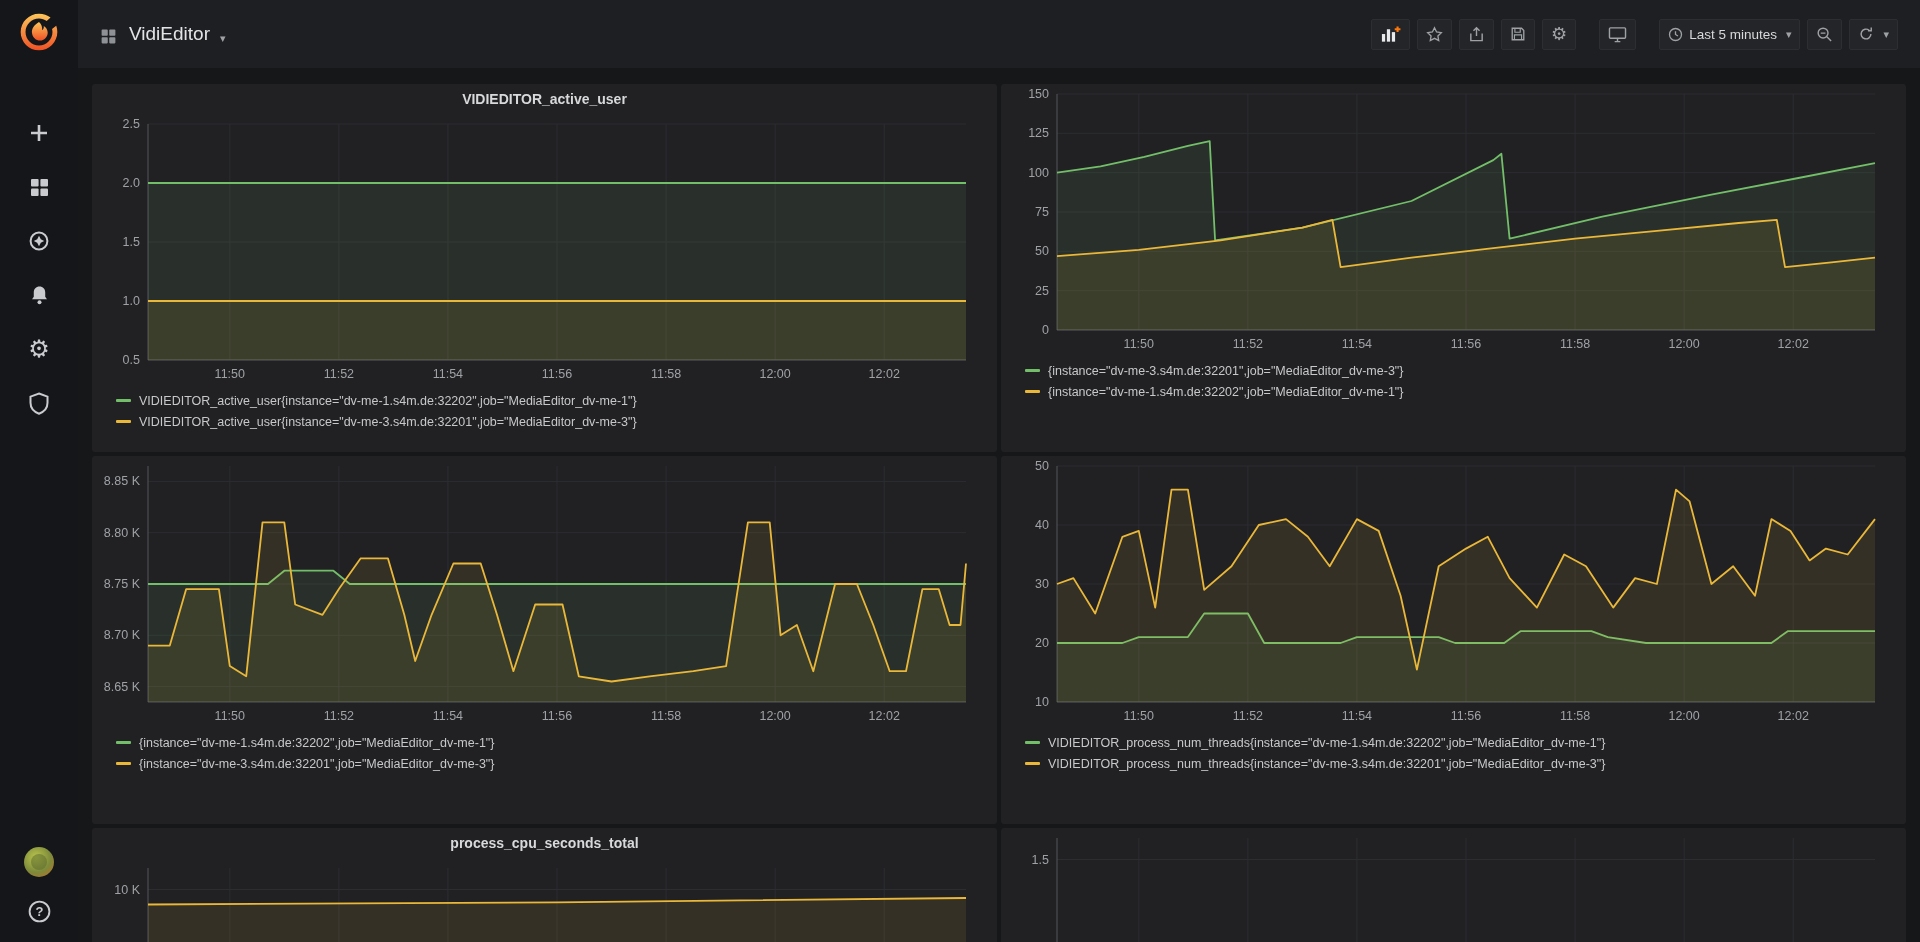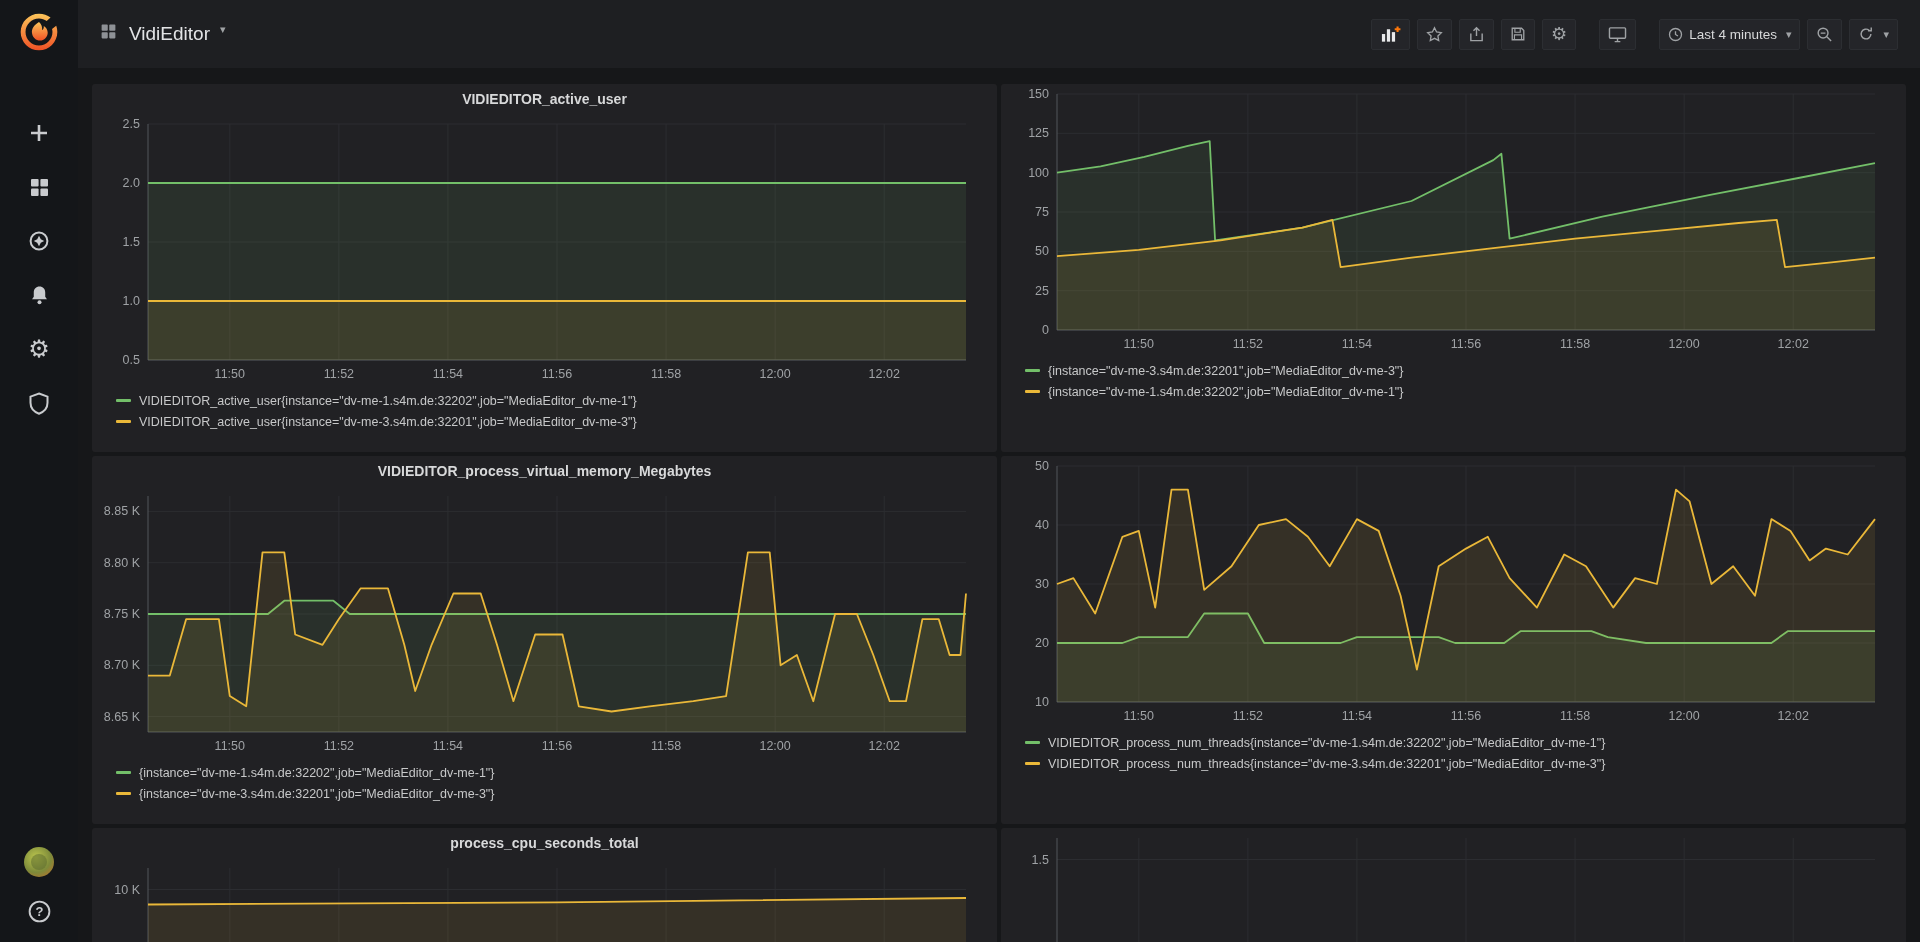--- a/index.html
+++ b/index.html
@@ -12,21 +12,21 @@
   .logo{width:44px;height:44px;margin-top:10px;cursor:pointer}
   .side-nav{margin-top:52px;display:flex;flex-direction:column;align-items:center}
   .side-item{width:48px;height:54px;display:flex;align-items:center;justify-content:center;
     color:#c9cbce;cursor:pointer}
   .glyph{font-family:"DejaVu Sans",sans-serif;line-height:1}
   .side-bottom{margin-top:auto;margin-bottom:14px;display:flex;flex-direction:column;align-items:center;gap:18px;color:#c9cbce}
 
   
   .main{flex:1;display:flex;flex-direction:column;min-width:0}
   .topbar{height:68px;background:#1e1f22;display:flex;align-items:center;padding:0 22px;flex-shrink:0}
-  .tb-left{display:flex;align-items:flex-start;color:#8e9196}
+  .tb-left{display:flex;align-items:flex-end;color:#8e9196}
   .tb-title{font-size:19px;color:#e3e4e6;margin:0 7px 0 12px;cursor:pointer;font-weight:400}
   .caret{font-family:"DejaVu Sans",sans-serif;font-size:11px;color:#9fa2a5;margin-left:3px}
   .tb-right{margin-left:auto;display:flex;align-items:center}
   .nav-btn{height:31px;min-width:34px;padding:0 8px;margin-left:7px;display:flex;align-items:center;
     justify-content:center;gap:6px;background:#242529;border:1px solid #2c2e32;border-radius:2px;
     color:#9fa2a5;cursor:pointer;font-size:13.5px}
   .nav-btn .label{color:#d8d9da;white-space:nowrap}
   .spacer{width:16px}
 
   
@@ -174,21 +174,21 @@
           </svg>
         </div>
 
         <span class="spacer"></span>
 
         <div class="nav-btn">
           <svg width="15" height="15" viewBox="0 0 16 16">
             <circle cx="8" cy="8" r="6.4" fill="none" stroke="currentColor" stroke-width="1.4"></circle>
             <path d="M8 4.5V8l2.6 1.6" fill="none" stroke="currentColor" stroke-width="1.4"></path>
           </svg>
-          <span class="label">Last 4 minutes</span>
+          <span class="label">Last 5 minutes</span>
           <span class="caret">▾</span>
         </div>
         <div class="nav-btn">
           <svg width="17" height="17" viewBox="0 0 18 18">
             <circle cx="7.5" cy="7.5" r="5.2" fill="none" stroke="currentColor" stroke-width="1.5"></circle>
             <path d="M11.5 11.5L16 16M5 7.5h5" stroke="currentColor" stroke-width="1.5" fill="none"></path>
           </svg>
         </div>
         <div class="nav-btn">
           <svg width="16" height="16" viewBox="0 0 18 18">
@@ -290,21 +290,20 @@
               <span>{instance="dv-me-3.s4m.de:32201",job="MediaEditor_dv-me-3"}</span>
             </div>
             <div class="legend-item">
               <span class="legend-swatch" style="background: rgb(234, 184, 57);"></span>
               <span>{instance="dv-me-1.s4m.de:32202",job="MediaEditor_dv-me-1"}</span>
             </div>
           </div>
   </section>
 
   <section class="panel">
-    <div class="panel-title">VIDIEDITOR_process_virtual_memory_Megabytes</div>
     <svg class="chart" width="880" height="272" viewBox="0 0 880 272">
             <line x1="127.80000000000001" x2="127.80000000000001" y1="10" y2="246" class="grid"></line>
             <line x1="236.86666666666667" x2="236.86666666666667" y1="10" y2="246" class="grid"></line>
             <line x1="345.93333333333334" x2="345.93333333333334" y1="10" y2="246" class="grid"></line>
             <line x1="455" x2="455" y1="10" y2="246" class="grid"></line>
             <line x1="564.0666666666666" x2="564.0666666666666" y1="10" y2="246" class="grid"></line>
             <line x1="673.1333333333333" x2="673.1333333333333" y1="10" y2="246" class="grid"></line>
             <line x1="782.2" x2="782.2" y1="10" y2="246" class="grid"></line>
             <line x1="46" x2="864" y1="230.6" y2="230.6" class="grid"></line>
             <text x="38" y="234.6" class="ytick" text-anchor="end">8.65 K</text>

